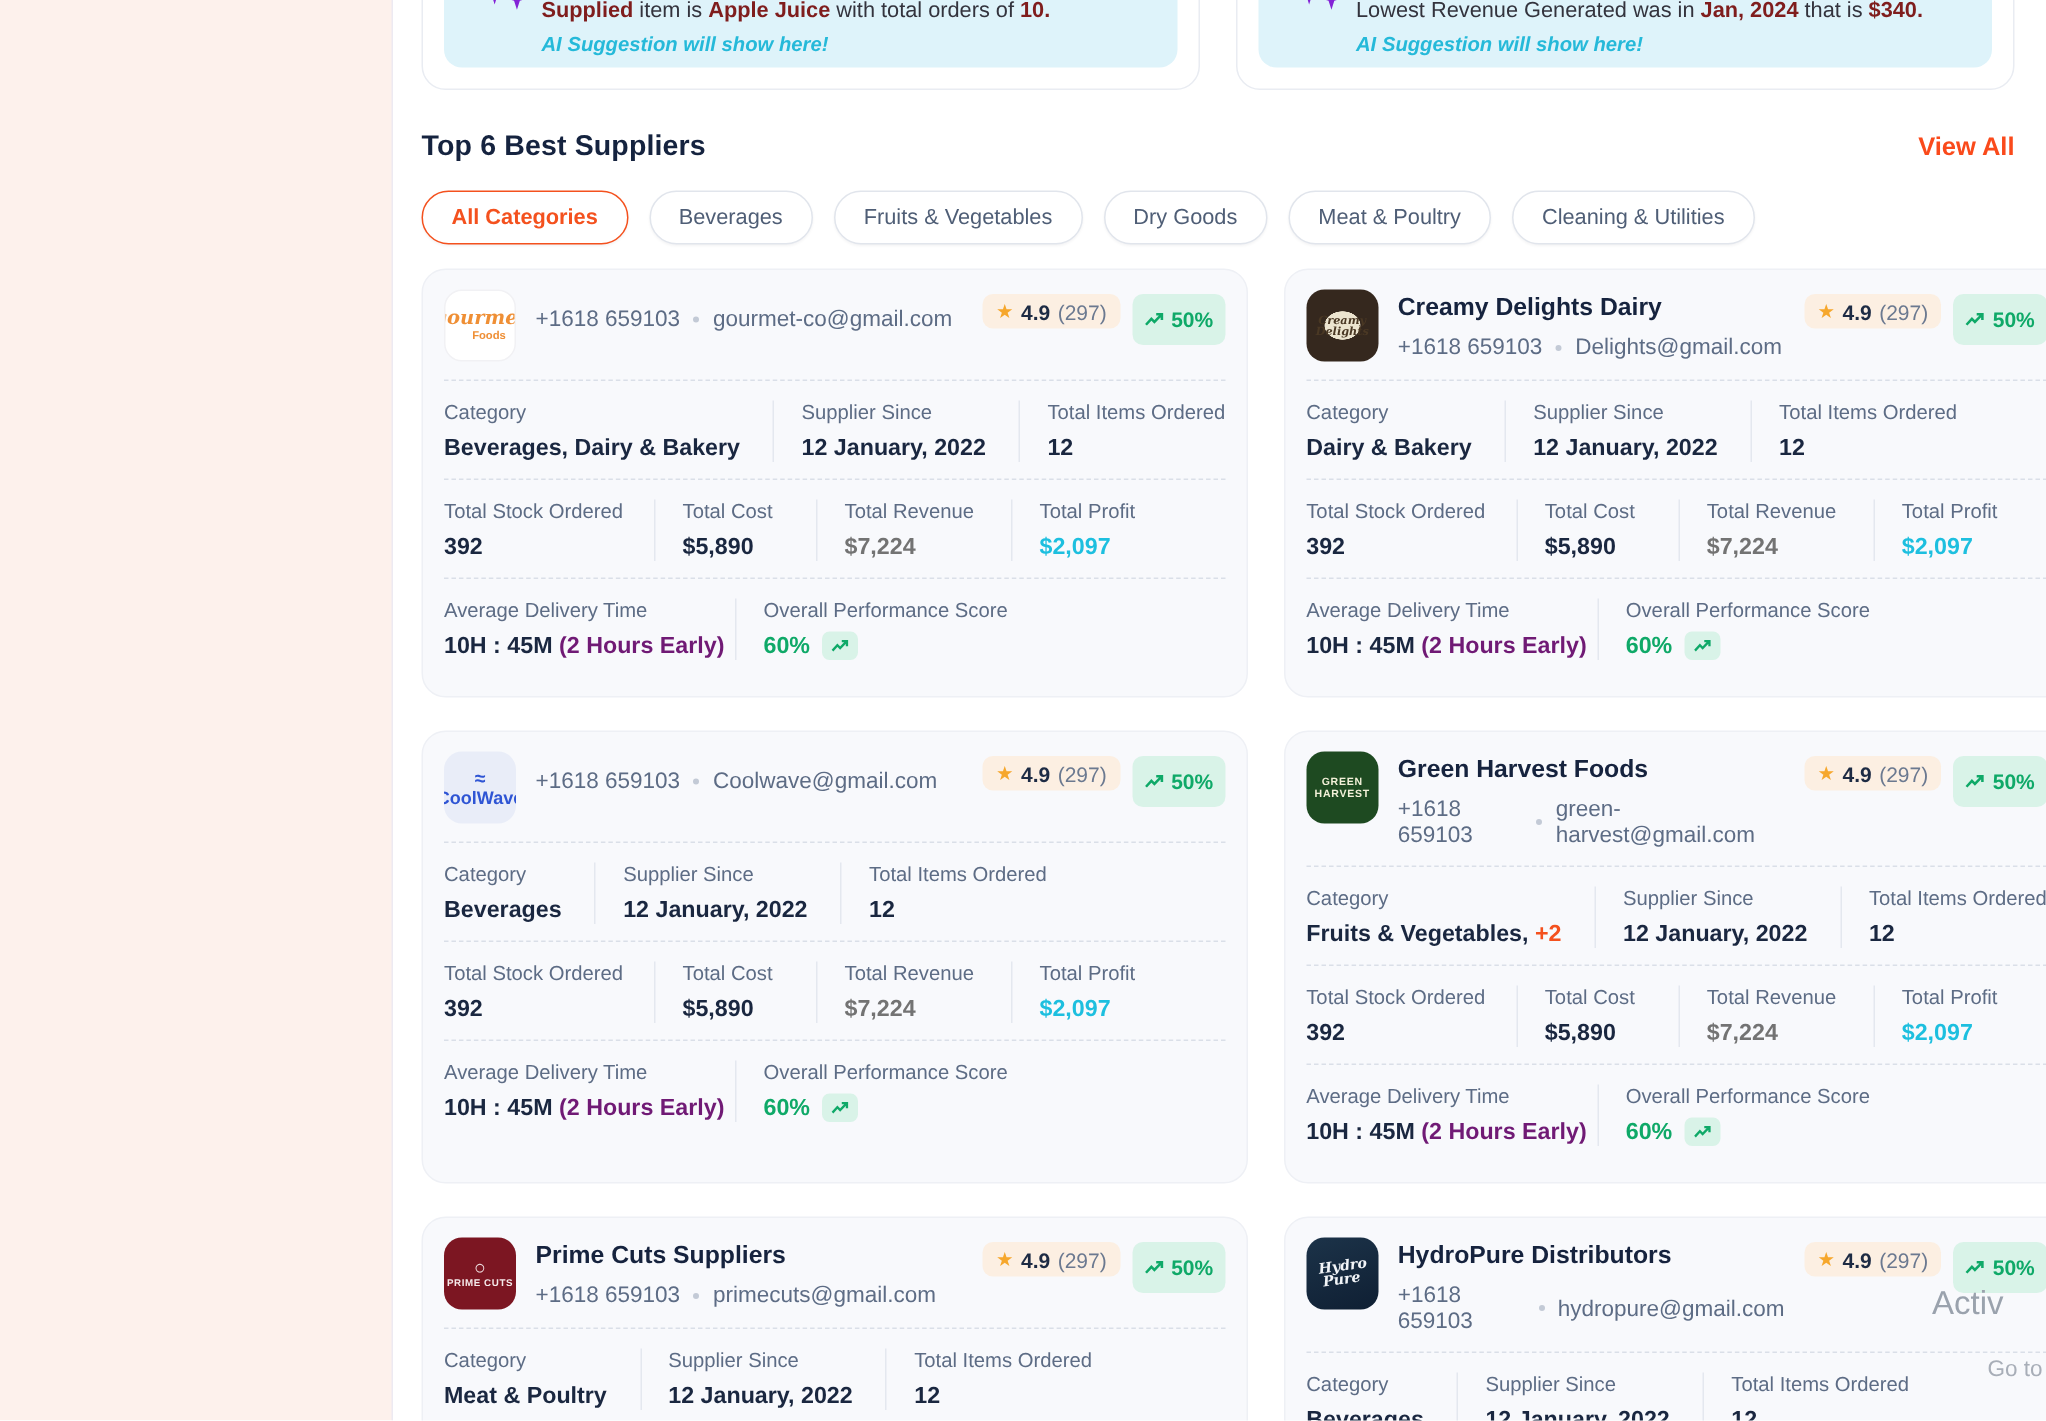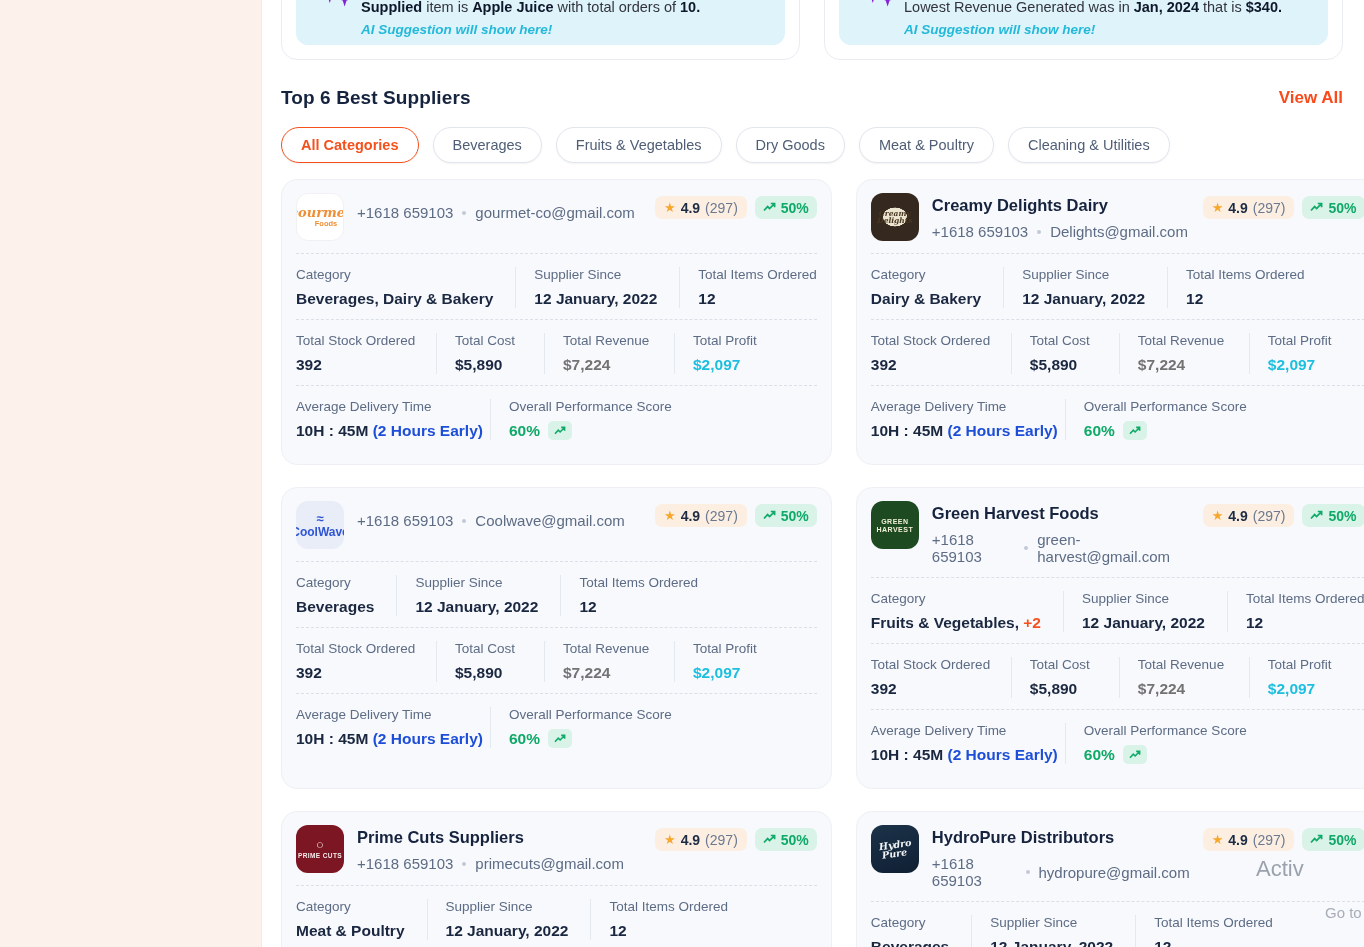--- a/index.html
+++ b/index.html
@@ -15,21 +15,21 @@
   
   .top-row { display:flex; gap:24px; }
   .top-card { flex:1; height:160px; margin-top:-100px; background:#ffffff;
     border:1px solid #e9ecf2; border-radius:16px; padding:14px;
     display:flex; align-items:flex-end; }
   .suggestion-box { position:relative; width:100%; height:120px;
     background:#def3fa; border-radius:12px; }
   .sparkles { position:absolute; left:18px; bottom:28px; width:42px; height:42px; color:#8322d6; }
   .sg-text { position:absolute; left:65px; right:16px; bottom:7px; }
   .sg-line1 { font-size:14.5px; color:#33333d; margin-bottom:5px; line-height:18px; }
-  .sg-line1 b { color:#0f172a; }
+  .sg-line1 b { color:#7f1d1d; }
   .seg { margin-right:4px; }
   .sg-line2 { font-size:13.5px; font-weight:bold; font-style:italic; color:#25b9d9; line-height:17px; }
 
   
   .section-head { display:flex; justify-content:space-between; align-items:center; margin-top:27px; }
   .section-title { font-size:19px; font-weight:800; color:#15233f; letter-spacing:.1px; }
   .view-all { font-size:17px; font-weight:700; color:#fa4a1b; cursor:pointer; }
 
   
   .pills { display:flex; gap:14px; margin-top:18px; }
@@ -73,44 +73,44 @@
   .s-contact { margin-top:8px; font-size:15px; color:#5d6c85; display:flex; align-items:center; gap:9px; }
   .dot { width:4px; height:4px; border-radius:50%; background:#c3cad6; flex:none; }
 
   .badges { display:flex; gap:8px; padding-top:3px; }
   .rating-badge { background:#fcefe2; border-radius:7px; padding:3px 9px; font-size:14px;
     display:flex; align-items:center; gap:5px; height:23px; }
   .star { color:#f6a72c; font-size:13px; }
   .rate-val { font-weight:700; color:#1d2b44; }
   .rate-count { color:#6b7990; }
   .trend-badge { background:#d9f3e8; border-radius:7px; padding:3px 8px; font-size:14px;
-    font-weight:700; color:#0fa968; display:flex; align-items:center; gap:5px; height:23px; }
+    font-weight:700; color:#0fa968; display:flex; align-items:center; gap:5px; height:34px; }
 
   .dashed { border:none; border-top:1.5px dashed #dadfe8; margin-top:12px; }
 
   .sec { display:flex; padding:13px 0 11px; }
   .cell { padding:0 22px 0 18px; }
   .cell:first-child { padding-left:0; }
   .cell + .cell { border-left:1px solid #e4e8ef; }
   .cell:last-child { padding-right:0; }
   .lab { font-size:13.5px; line-height:15px; color:#5d6c85; margin-bottom:7px; white-space:nowrap; }
   .val { font-size:15.5px; line-height:19px; font-weight:700; color:#1a2740; white-space:nowrap; }
   .val .extra { color:#f4511e; }
 
   .st1 { width:140px; } .st2 { width:108px; } .st3 { width:130px; } .st4 { flex:1; }
   .v-purple { color:#737373; } .v-cyan { color:#1dbfdf; }
 
   .b1 { width:194px; } 
-  .early { color:#1d4ed8;text-align:center; }
+  .early { color:#701a75;text-align:center; }
   .score-line { display:flex; align-items:center; gap:8px; }
   .score { color:#0fa968; font-weight:700; font-size:15.5px; line-height:19px; }
   .score-chip { background:#d9f3e8; border-radius:5px; width:24px; height:19px; color:#0fa968;
     display:flex; align-items:center; justify-content:center; }
 
-  .watermark-1 { position:absolute; left:1256px; top:856px; font-size:22px; color:#9aa2ad; white-space:nowrap; }
+  .watermark-1 { position:absolute; left:1288px; top:856px; font-size:22px; color:#9aa2ad; white-space:nowrap; }
   .watermark-2 { position:absolute; left:1325px; top:904px; font-size:15px; color:#a8aeb8; white-space:nowrap; }
 </style>
 </head>
 <body>
 
 <div class="left-panel"></div>
 
 <div class="content">
 
   <div class="top-row">

